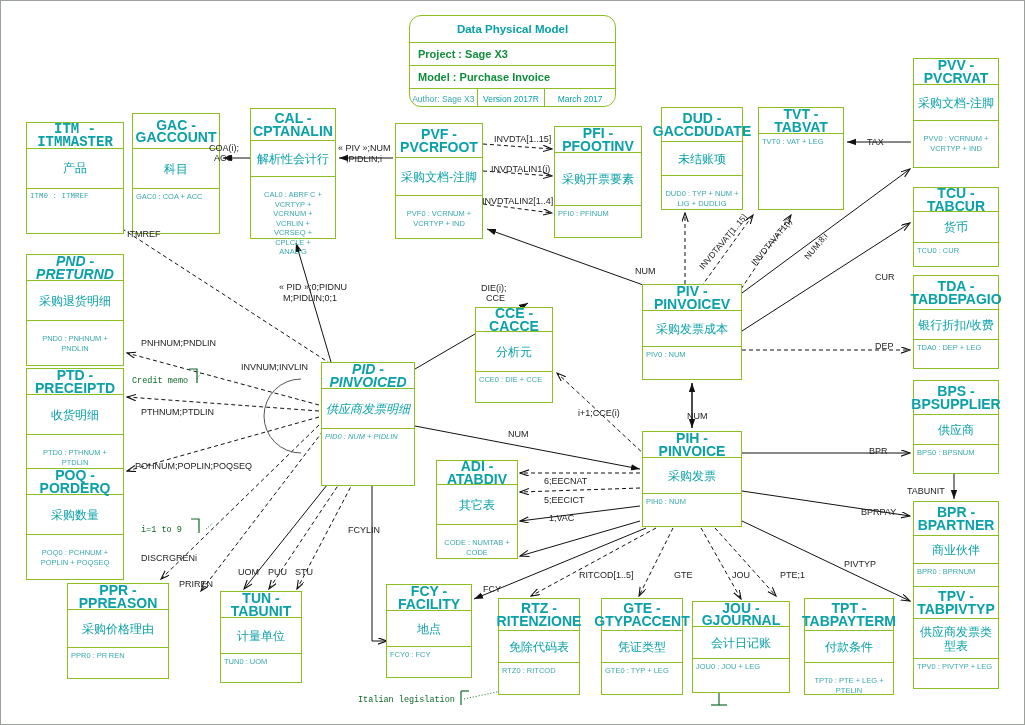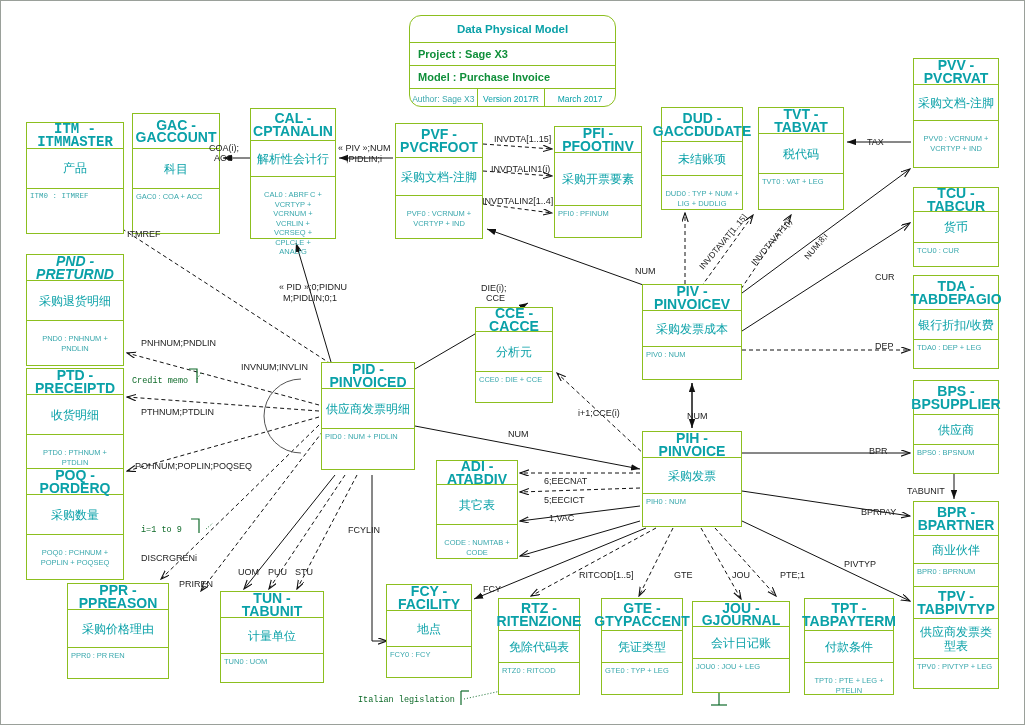--- a/index.html
+++ b/index.html
@@ -177,21 +177,21 @@
         <div class="hdr" style="height: 26px; display: flex; align-items: center; justify-content: center;">POQ - PORDERQ</div>
         <div class="nm" style="height: 40px; display: flex; align-items: center; justify-content: center;">采购数量</div>
         <div class="keys ctr" style="white-space: pre-line;">POQ0 : PCHNUM +
 POPLIN + POQSEQ</div>
       </div>
       <div class="ent" style="left: 66px; top: 582px; width: 102px; height: 96px;">
         <div class="hdr" style="height: 26px; display: flex; align-items: center; justify-content: center;">PPR - PPREASON</div>
         <div class="nm" style="height: 38px; display: flex; align-items: center; justify-content: center;">采购价格理由</div>
         <div class="keys" style="white-space: pre-line;">PPR0 : PR REN</div>
       </div>
-      <div class="ent" style="left: 219px; top: 590px; width: 104px; height: 92px;">
+      <div class="ent" style="left: 219px; top: 590px; width: 82px; height: 92px;">
         <div class="hdr" style="height: 26px; display: flex; align-items: center; justify-content: center;">TUN - TABUNIT</div>
         <div class="nm" style="height: 36px; display: flex; align-items: center; justify-content: center;">计量单位</div>
         <div class="keys" style="white-space: pre-line;">TUN0 : UOM</div>
       </div>
       <div class="ent" style="left: 249px; top: 107px; width: 86px; height: 131px;">
         <div class="hdr" style="height: 32px; display: flex; align-items: center; justify-content: center;">CAL - CPTANALIN</div>
         <div class="nm" style="height: 36px; display: flex; align-items: center; justify-content: center;">解析性会计行</div>
         <div class="keys ctr" style="white-space: pre-line;">CAL0 : ABRF C +
 VCRTYP +
 VCRNUM +
@@ -212,21 +212,20 @@
         <div class="keys" style="white-space: pre-line;">PFI0 : PFINUM</div>
       </div>
       <div class="ent" style="left: 660px; top: 106px; width: 82px; height: 103px;">
         <div class="hdr" style="height: 34px; display: flex; align-items: center; justify-content: center;">DUD - GACCDUDATE</div>
         <div class="nm" style="height: 34px; display: flex; align-items: center; justify-content: center;">未结账项</div>
         <div class="keys ctr" style="white-space: pre-line;">DUD0 : TYP + NUM +
 LIG + DUDLIG</div>
       </div>
       <div class="ent" style="left: 757px; top: 106px; width: 86px; height: 103px;">
         <div class="hdr" style="height: 26px; display: flex; align-items: center; justify-content: center;">TVT - TABVAT</div>
-        <div class="nm" style="height: 40px; display: flex; align-items: center; justify-content: center;">税代码</div>
         <div class="keys" style="white-space: pre-line;">TVT0 : VAT + LEG</div>
       </div>
       <div class="ent" style="left: 912px; top: 57px; width: 86px; height: 110px;">
         <div class="hdr" style="height: 26px; display: flex; align-items: center; justify-content: center;">PVV - PVCRVAT</div>
         <div class="nm" style="height: 36px; display: flex; align-items: center; justify-content: center;">采购文档-注脚</div>
         <div class="keys ctr" style="white-space: pre-line;">PVV0 : VCRNUM +
 VCRTYP + IND</div>
       </div>
       <div class="ent" style="left: 912px; top: 186px; width: 86px; height: 80px;">
         <div class="hdr" style="height: 24px; display: flex; align-items: center; justify-content: center;">TCU - TABCUR</div>
@@ -256,21 +255,21 @@
       <div class="ent" style="left: 641px; top: 283px; width: 100px; height: 96px;">
         <div class="hdr" style="height: 26px; display: flex; align-items: center; justify-content: center;">PIV - PINVOICEV</div>
         <div class="nm" style="height: 36px; display: flex; align-items: center; justify-content: center;">采购发票成本</div>
         <div class="keys" style="white-space: pre-line;">PIV0 : NUM</div>
       </div>
       <div class="ent" style="left: 641px; top: 430px; width: 100px; height: 96px;">
         <div class="hdr" style="height: 26px; display: flex; align-items: center; justify-content: center;">PIH - PINVOICE</div>
         <div class="nm" style="height: 36px; display: flex; align-items: center; justify-content: center;">采购发票</div>
         <div class="keys" style="white-space: pre-line;">PIH0 : NUM</div>
       </div>
-      <div class="ent" style="left: 320px; top: 361px; width: 94px; height: 108px;">
+      <div class="ent" style="left: 320px; top: 361px; width: 94px; height: 124px; font-style: italic;">
         <div class="hdr" style="height: 26px; display: flex; align-items: center; justify-content: center;">PID - PINVOICED</div>
         <div class="nm" style="height: 40px; display: flex; align-items: center; justify-content: center;">供应商发票明细</div>
         <div class="keys" style="white-space: pre-line;">PID0 : NUM + PIDLIN</div>
       </div>
       <div class="ent" style="left: 474px; top: 306px; width: 78px; height: 96px;">
         <div class="hdr" style="height: 24px; display: flex; align-items: center; justify-content: center;">CCE - CACCE</div>
         <div class="nm" style="height: 40px; display: flex; align-items: center; justify-content: center;">分析元</div>
         <div class="keys" style="white-space: pre-line;">CCE0 : DIE + CCE</div>
       </div>
       <div class="ent" style="left: 435px; top: 459px; width: 82px; height: 99px;">

